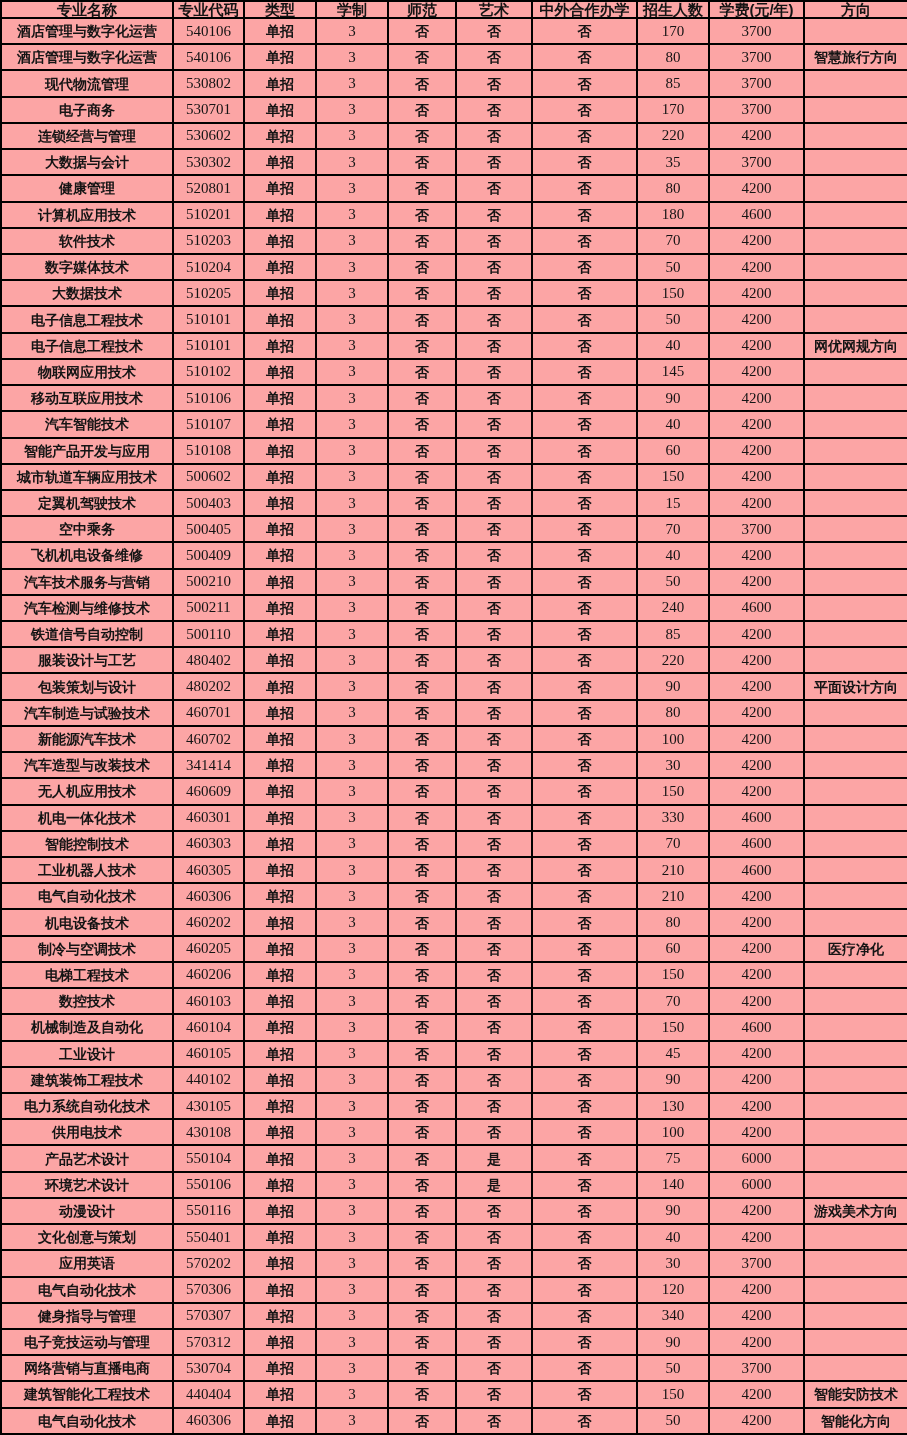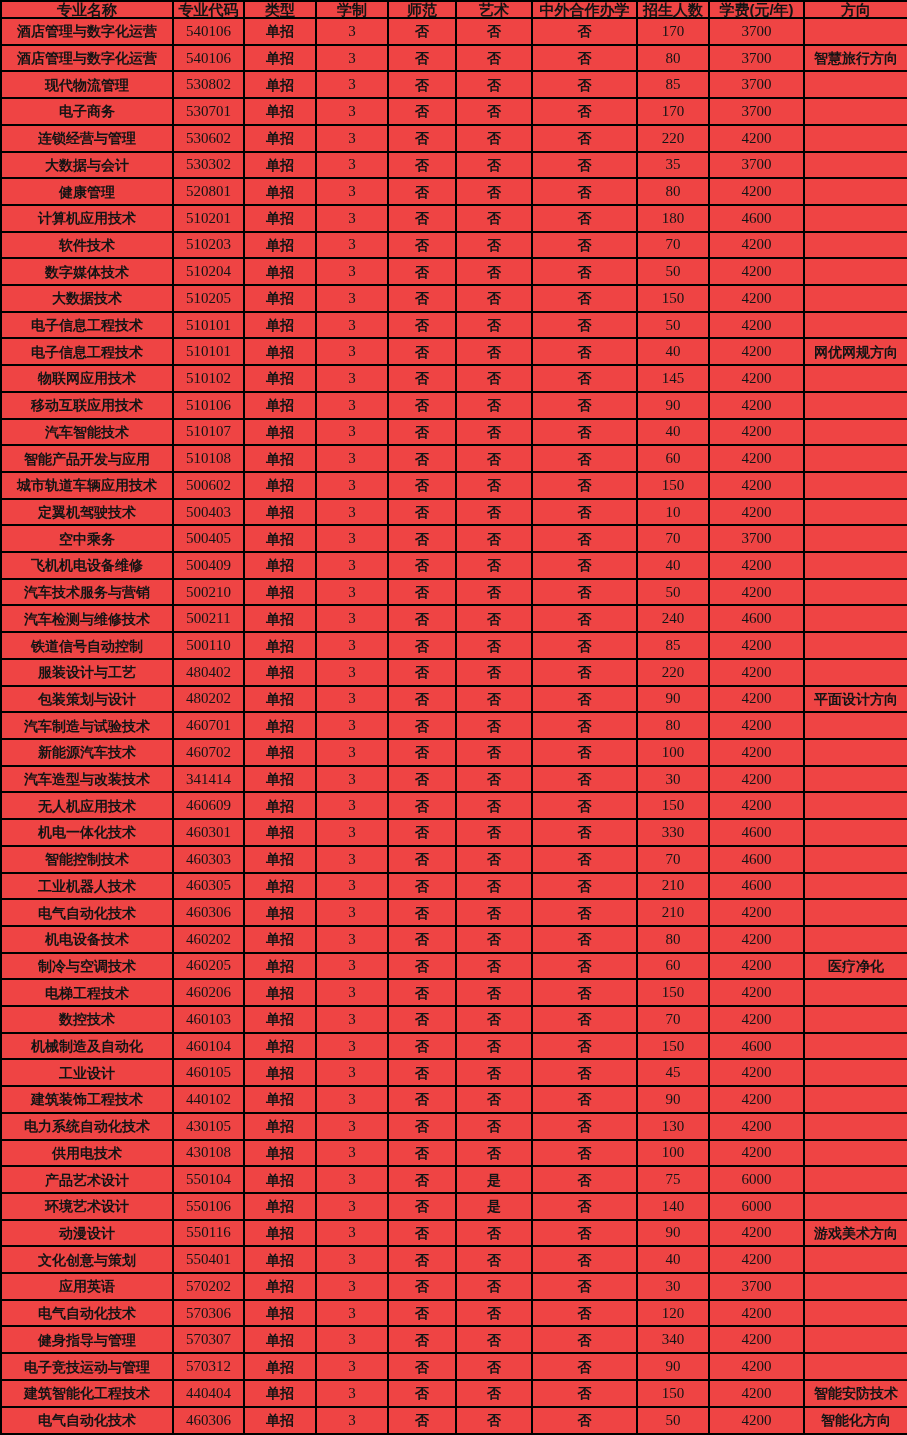--- a/index.html
+++ b/index.html
@@ -3,21 +3,21 @@
 <meta charset="utf-8">
 <style>
   html, body {
     margin: 0;
     padding: 0;
     background: #ffffff;
   }
   .page {
     width: 907px;
     height: 1435px;
-    background: #ef4444;
+    background: #fca5a5;
     overflow: hidden;
   }
   table.plan {
     width: 907px;
     height: 1435px;
     border-collapse: collapse;
     table-layout: fixed;
     font-family: "Liberation Sans", sans-serif;
     color: #141414;
   }
@@ -294,21 +294,21 @@
           <td class="cjk"></td>
         </tr>
         <tr>
           <td class="cjk">定翼机驾驶技术</td>
           <td class="num">500403</td>
           <td class="cjk">单招</td>
           <td class="num">3</td>
           <td class="cjk">否</td>
           <td class="cjk">否</td>
           <td class="cjk">否</td>
-          <td class="num">10</td>
+          <td class="num">15</td>
           <td class="num">4200</td>
           <td class="cjk"></td>
         </tr>
         <tr>
           <td class="cjk">空中乘务</td>
           <td class="num">500405</td>
           <td class="cjk">单招</td>
           <td class="num">3</td>
           <td class="cjk">否</td>
           <td class="cjk">否</td>
@@ -680,20 +680,32 @@
         <tr>
           <td class="cjk">电子竞技运动与管理</td>
           <td class="num">570312</td>
           <td class="cjk">单招</td>
           <td class="num">3</td>
           <td class="cjk">否</td>
           <td class="cjk">否</td>
           <td class="cjk">否</td>
           <td class="num">90</td>
           <td class="num">4200</td>
+          <td class="cjk"></td>
+        </tr>
+        <tr>
+          <td class="cjk">网络营销与直播电商</td>
+          <td class="num">530704</td>
+          <td class="cjk">单招</td>
+          <td class="num">3</td>
+          <td class="cjk">否</td>
+          <td class="cjk">否</td>
+          <td class="cjk">否</td>
+          <td class="num">50</td>
+          <td class="num">3700</td>
           <td class="cjk"></td>
         </tr>
         <tr>
           <td class="cjk">建筑智能化工程技术</td>
           <td class="num">440404</td>
           <td class="cjk">单招</td>
           <td class="num">3</td>
           <td class="cjk">否</td>
           <td class="cjk">否</td>
           <td class="cjk">否</td>

